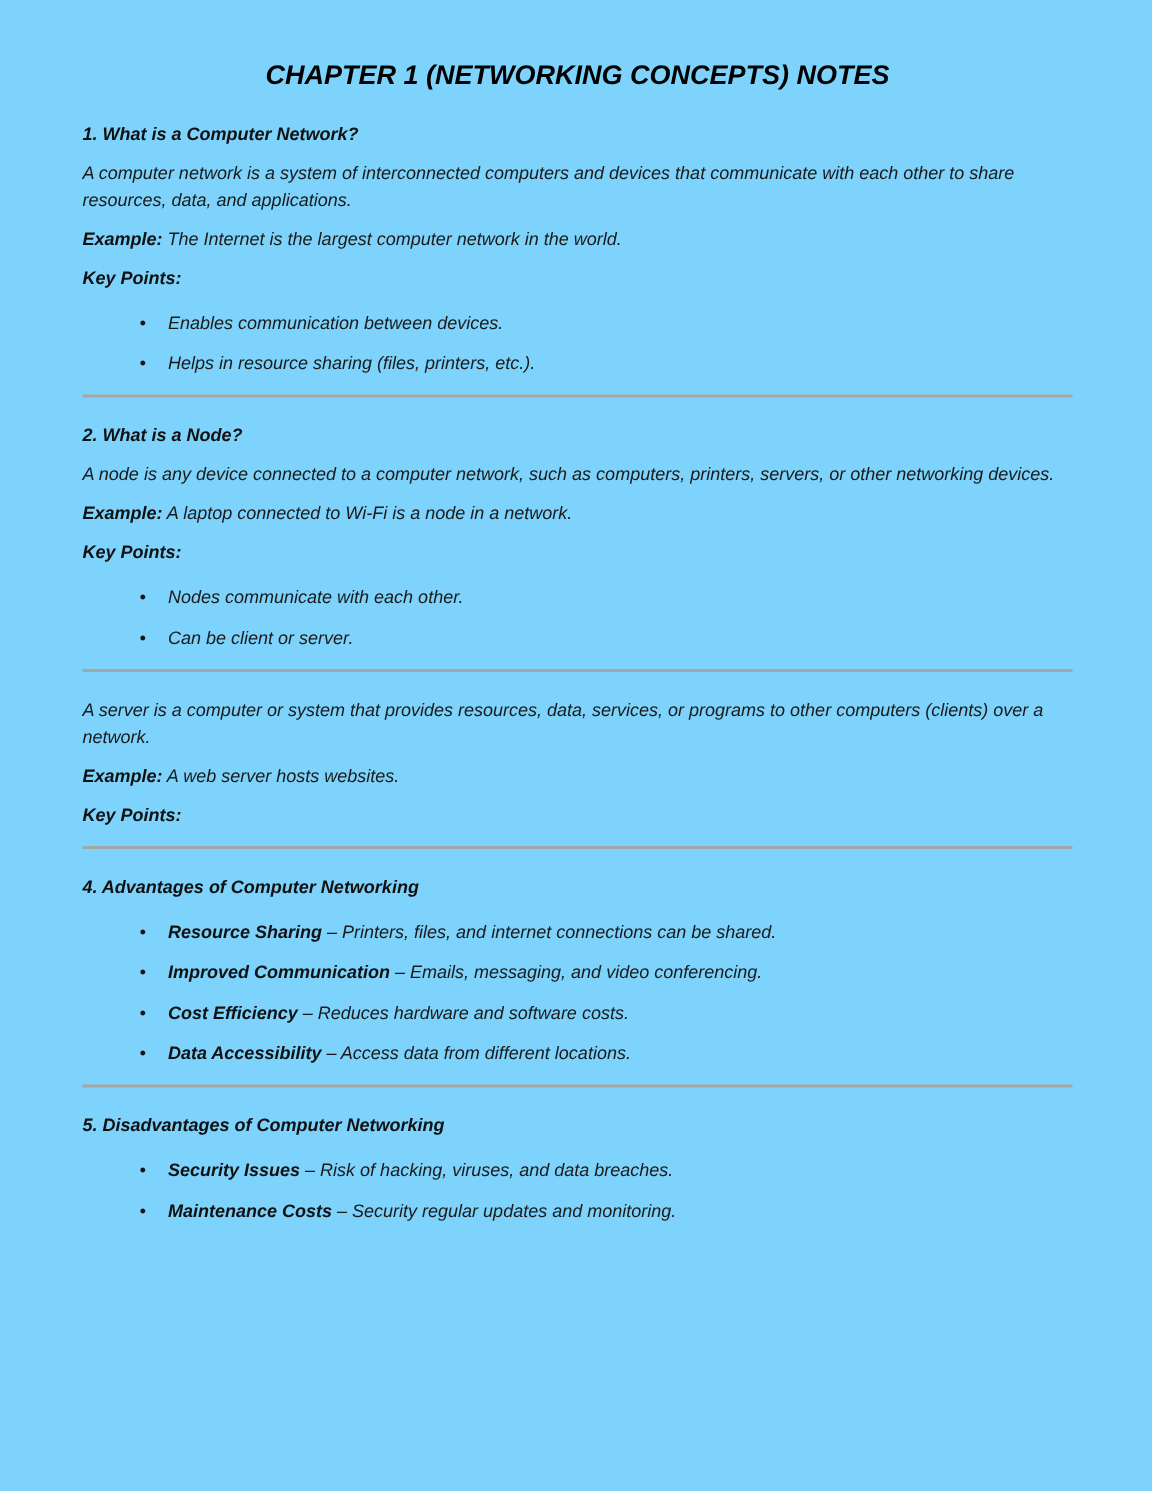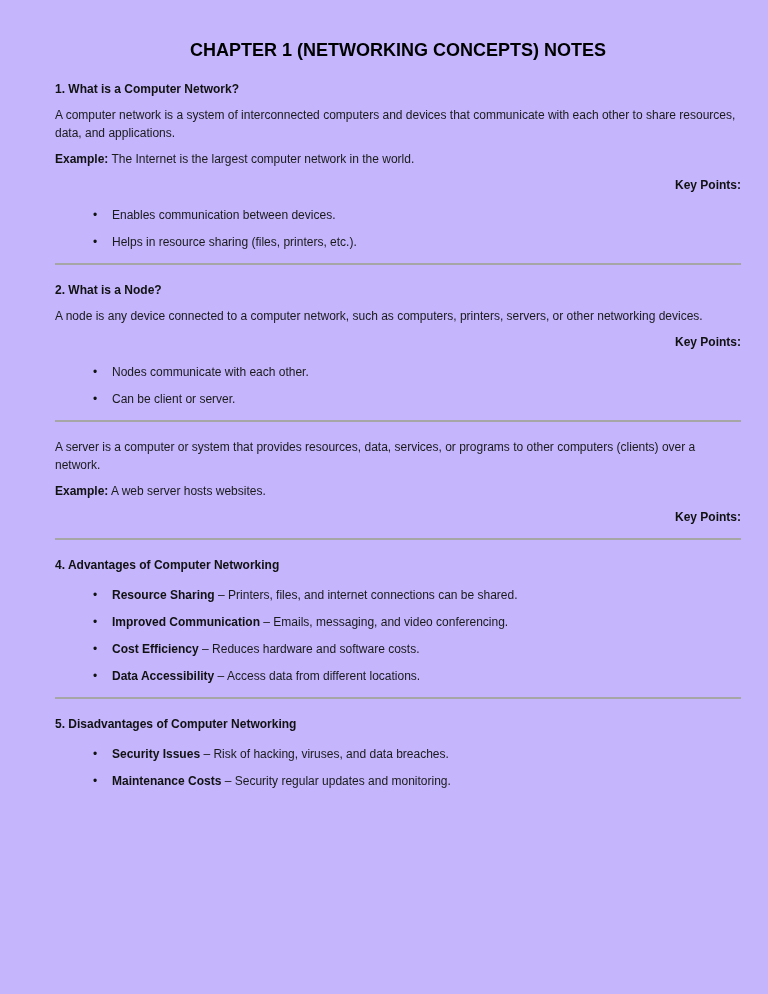--- a/index.html
+++ b/index.html
@@ -11,22 +11,23 @@
     width: 768px;
     height: 994px;
     font-family: "Liberation Sans", sans-serif;
     color: #1a1a1a;
     overflow: hidden;
   }
   .page {
     box-sizing: border-box;
     width: 768px;
     height: 994px;
-    padding: 28px 27px 0 55px;
-    background: #c4b5fd;
+    padding: 28px 53px 0 55px;
+    background: #7dd3fc;
+    font-style: italic;
   }
   .doc-title {
     font-size: 18px;
     font-weight: 700;
     color: #000000;
     text-align: center;
     margin: 10px 0 18px 0;
     line-height: 24px;
   }
   .sec-heading {
@@ -41,21 +42,20 @@
     margin: 0 0 8px 0;
     line-height: 18px;
   }
   .para b { color: #111111; }
   .kp-label {
     font-size: 12px;
     font-weight: 700;
     color: #111111;
     margin: 0 0 8px 0;
     line-height: 18px;
-    text-align: right;
   }
   ul.bullets {
     list-style: none;
     margin: 12px;
     padding: 0 0 0 45px;
   }
   ul.bullets li {
     position: relative;
     font-size: 12px;
     line-height: 18px;
@@ -92,20 +92,21 @@
       <li>Enables communication between devices.</li>
       <li>Helps in resource sharing (files, printers, etc.).</li>
     </ul>
   </section>
 
   <hr class="divider">
 
   <section>
     <h2 class="sec-heading">2. What is a Node?</h2>
     <p class="para">A node is any device connected to a computer network, such as computers, printers, servers, or other networking devices.</p>
+    <p class="para"><b>Example:</b><span> A laptop connected to Wi-Fi is a node in a network.</span></p>
     <p class="kp-label">Key Points:</p>
     <ul class="bullets">
       <li>Nodes communicate with each other.</li>
       <li>Can be client or server.</li>
     </ul>
   </section>
 
   <hr class="divider">
 
   <section>

